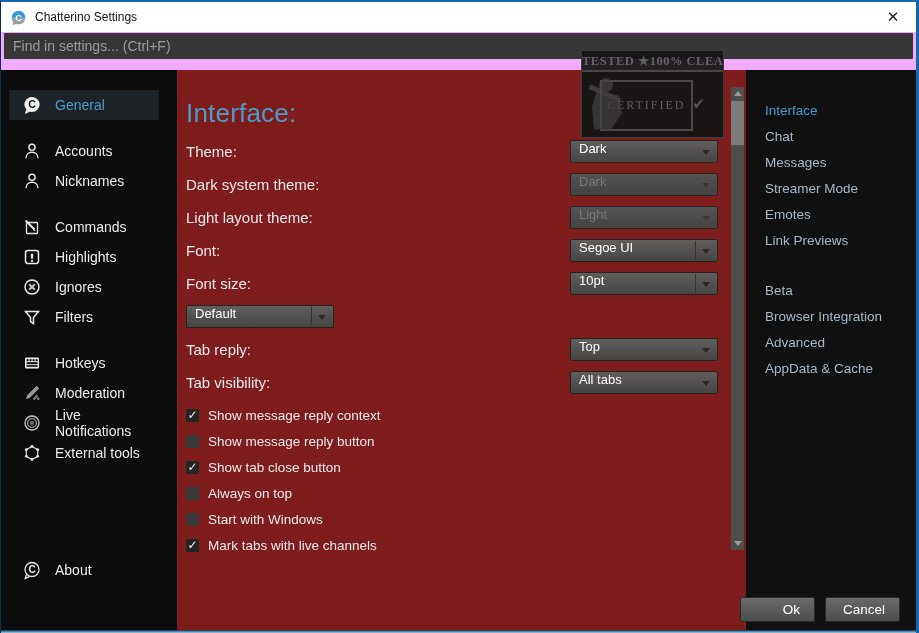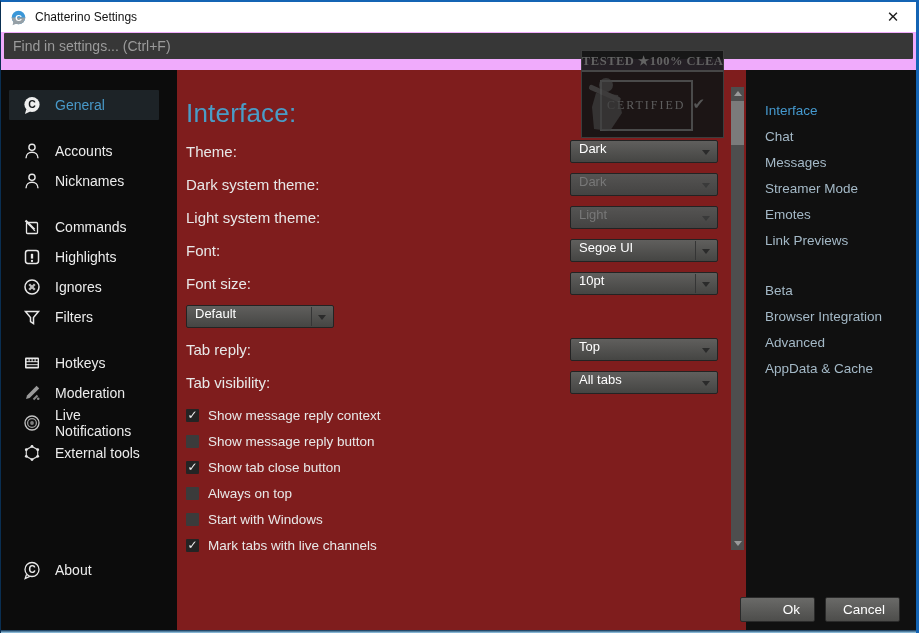--- a/index.html
+++ b/index.html
@@ -276,21 +276,21 @@
         </div>
       </div>
       <div class="setting-row">
         <span class="lbl">Dark system theme:</span>
         <div class="dd disabled">
           <span>Dark</span>
           <span class="caret"></span>
         </div>
       </div>
       <div class="setting-row">
-        <span class="lbl">Light system theme:</span>
+        <span class="lbl">Light layout theme:</span>
         <div class="dd disabled">
           <span>Light</span>
           <span class="caret"></span>
         </div>
       </div>
       <div class="setting-row">
         <span class="lbl">Font:</span>
         <div class="dd editable">
           <span>Segoe UI</span>
           <span class="caret"></span>

